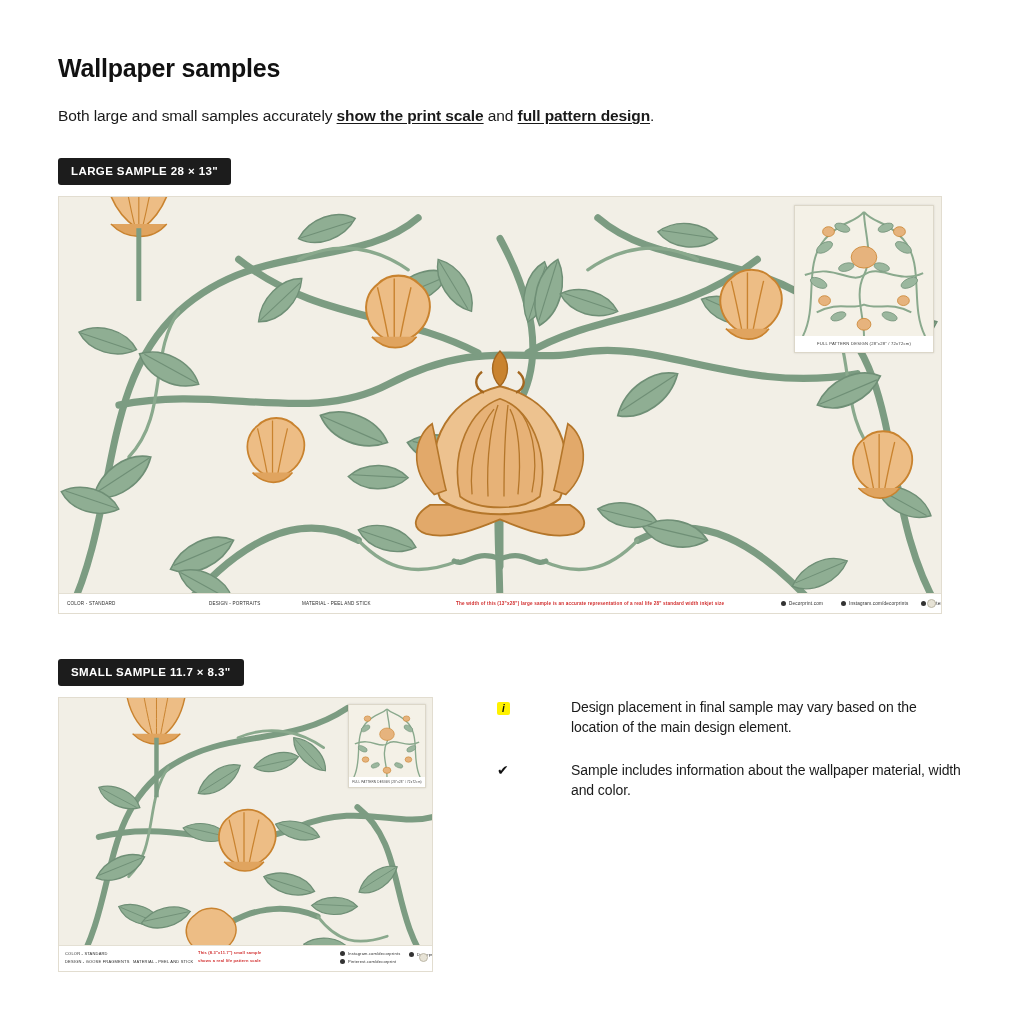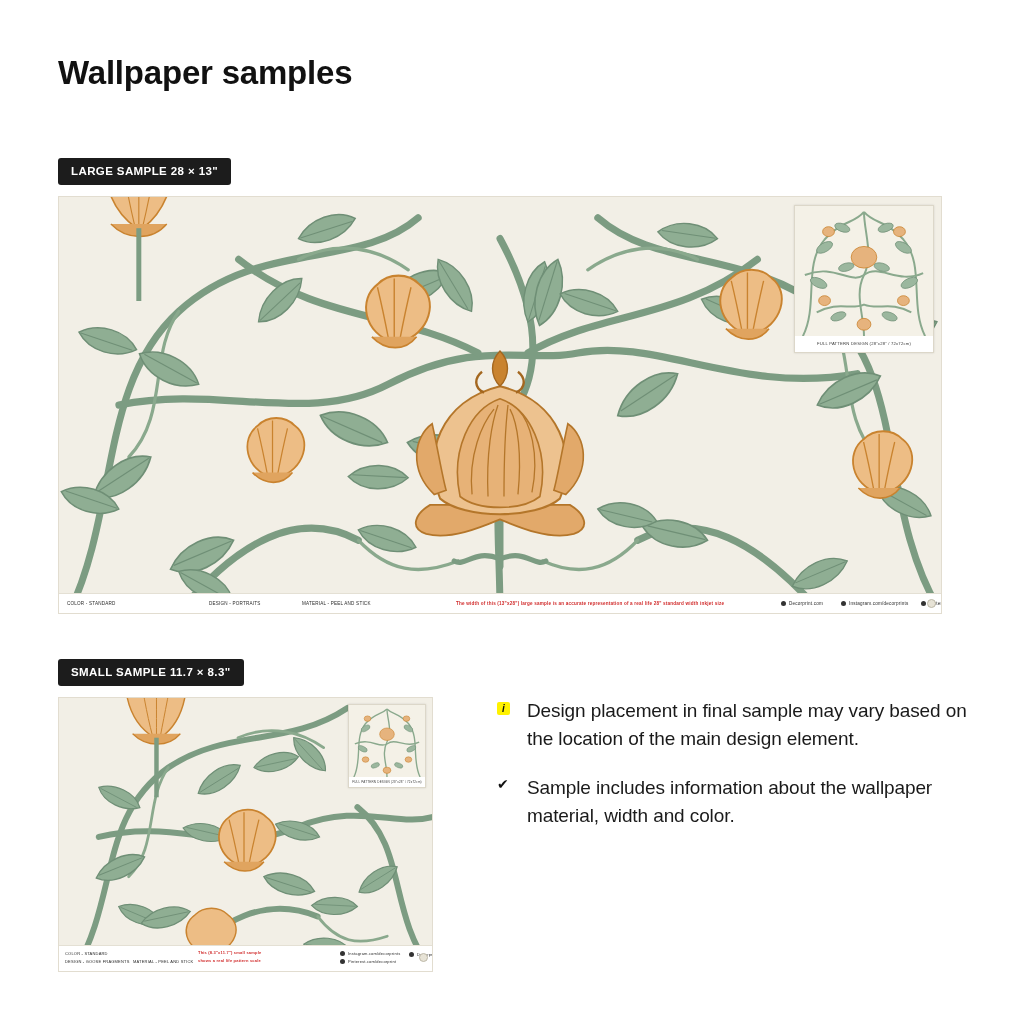--- a/index.html
+++ b/index.html
@@ -7,21 +7,21 @@
     margin: 0; padding: 0;
     width: 1024px; height: 1024px;
     background: #ffffff;
     font-family: "Liberation Sans", sans-serif;
     color: #1a1a1a;
   }
   .page { position: relative; width: 1024px; height: 1024px; overflow: hidden; }
 
   .title {
     position: absolute; left: 58px; top: 54px;
-    font-size: 33px; font-weight: bold; letter-spacing: -0.2px;
+    font-size: 25px; font-weight: bold; letter-spacing: -0.2px;
     color: #111;
   }
   .subtitle {
     position: absolute; left: 58px; top: 107px;
     font-size: 15.5px; color: #1a1a1a; letter-spacing: -0.1px;
   }
   .subtitle b { font-weight: bold; text-decoration: underline; text-underline-offset: 2px; }
 
   .badge {
     position: absolute;
@@ -101,37 +101,40 @@
   #strip-small .l5 { position: absolute; left: 139px; top: 12px; }
   #strip-small .l6 { position: absolute; left: 281px; top: 5px; }
   #strip-small .l7 { position: absolute; left: 281px; top: 13px; }
   #strip-small .l8 { position: absolute; left: 350px; top: 6px; }
   #strip-small .l9 { position: absolute; right: 4px; top: 7px; }
 
   
   .notes { position: absolute; left: 497px; top: 697px; width: 470px; }
   .note { display: flex; align-items: flex-start; margin-bottom: 22px; }
   .note .mark { width: 30px; flex: 0 0 30px; padding-top: 1px; }
-  .note .txt { font-size: 19px; line-height: 1.45; color: #1a1a1a; letter-spacing: -0.1px; }
+  .note .txt { font-size: 14px; line-height: 1.45; color: #1a1a1a; letter-spacing: -0.1px; margin-left: 44px; }
   .info-badge {
     display: inline-block; width: 13px; height: 13px;
     background: #fff200; color: #111;
     font-size: 10px; font-weight: bold; font-style: italic;
     text-align: center; line-height: 13px;
     border-radius: 2px;
   }
   .check { color: #111; font-size: 14px; line-height: 1; }
 </style>
 </head>
 <body>
 
 <div class="page">
 
   <div class="title">Wallpaper samples</div>
 
+  <div class="subtitle">
+    <span>Both large and small samples accurately </span><b>show the print scale</b><span> and </span><b>full pattern design</b><span>.</span>
+  </div>
 
   <div class="badge" id="badge-large">LARGE SAMPLE 28 × 13"</div>
 
   <div class="sample" id="sample-large">
 
     <div class="pattern">
       <svg viewBox="0 0 884 400" preserveAspectRatio="none" xmlns="http://www.w3.org/2000/svg">
         <defs>
           <g id="leafL">
             <path d="M0,0 C 16,-16 44,-18 60,-4 C 44,12 16,14 0,0 Z" fill="#8fae93" stroke="#6f8f76" stroke-width="1.4"></path>

